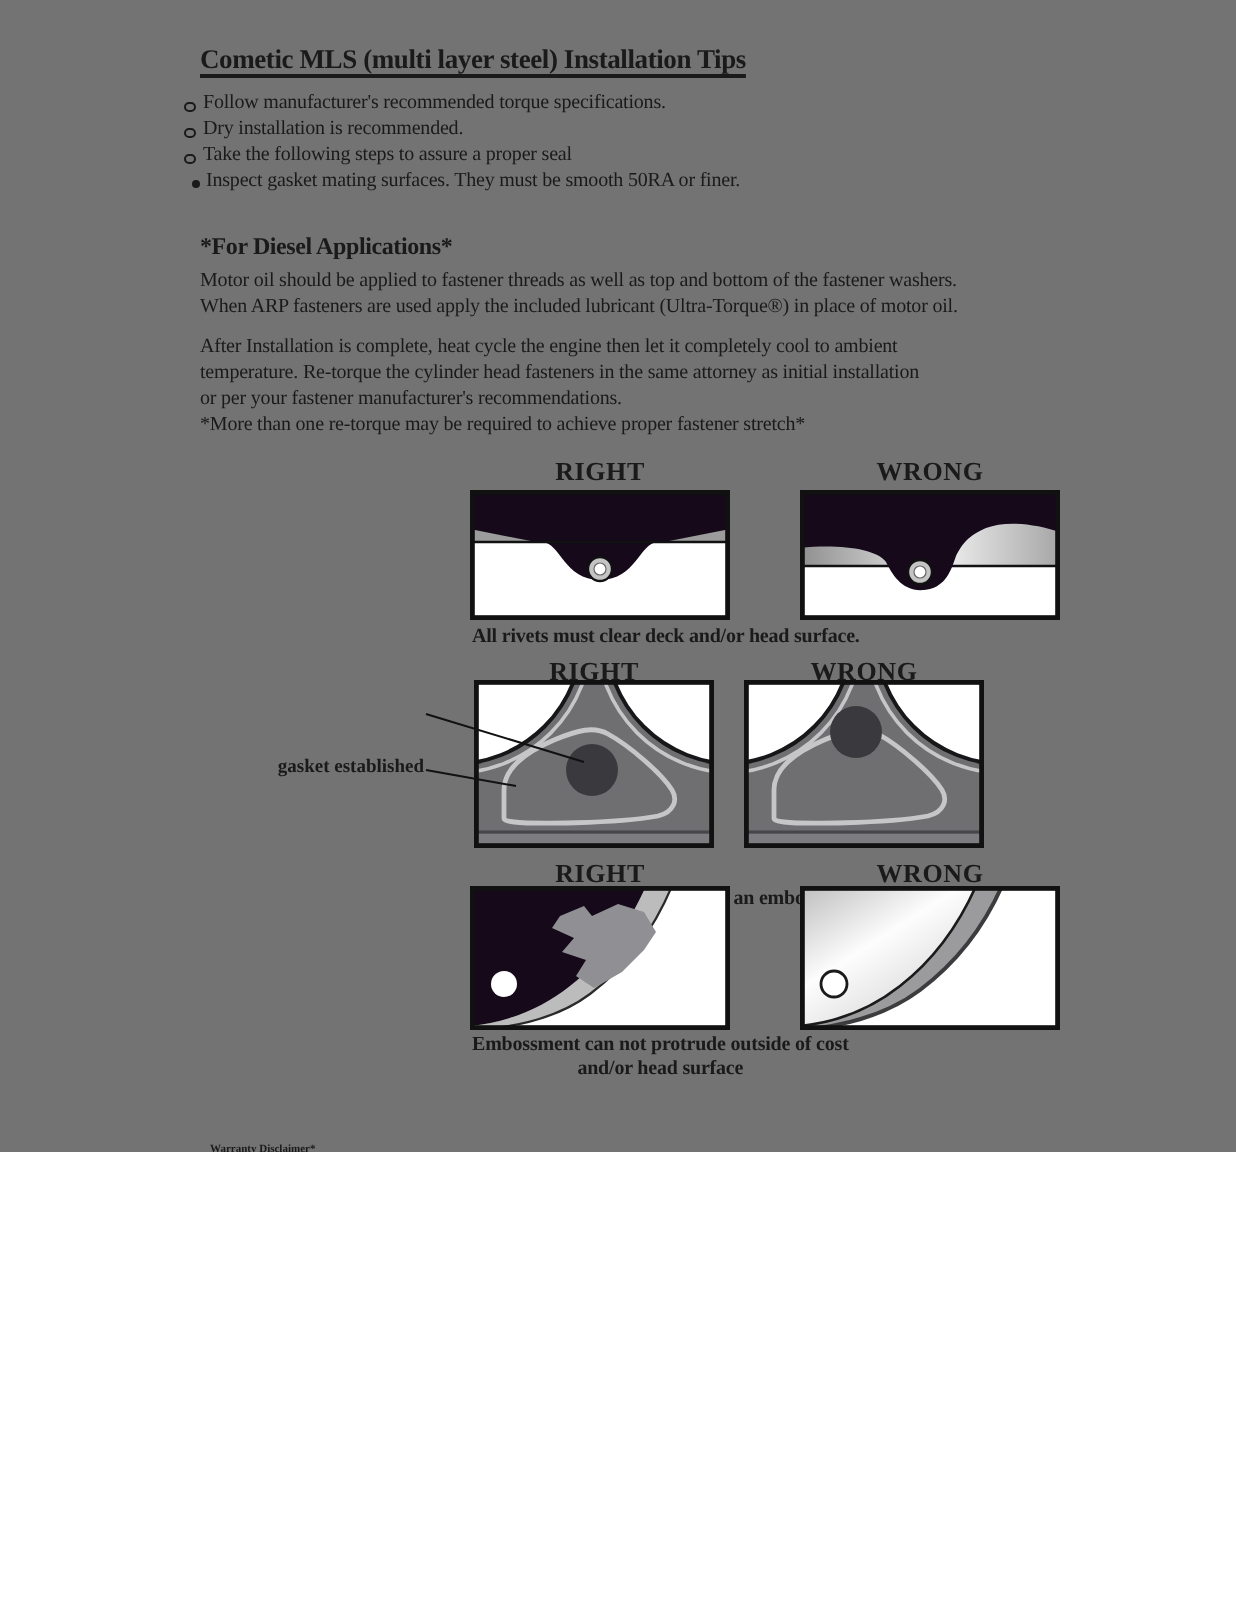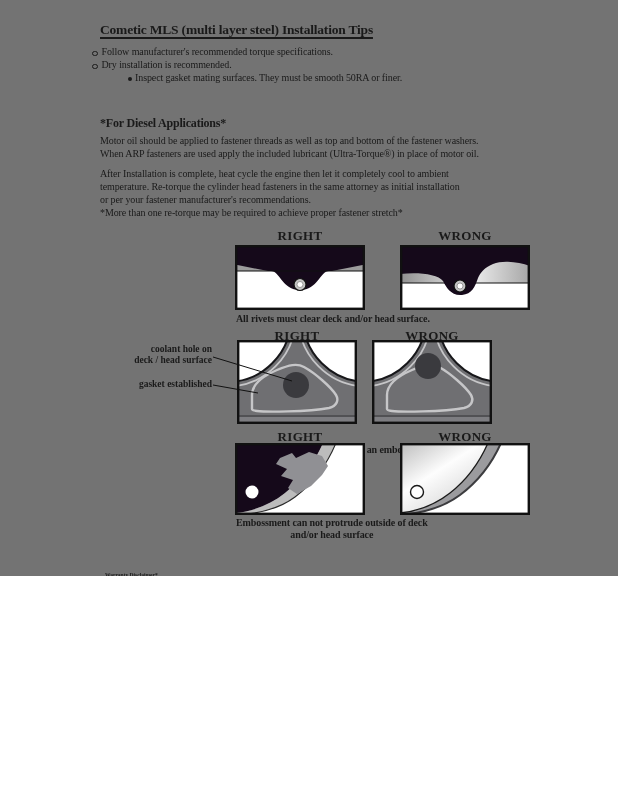--- a/index.html
+++ b/index.html
@@ -6,21 +6,21 @@
   #page{position:relative;width:618px;height:576px;background:#737373;overflow:hidden;
         font-family:Liberation Serif, serif;color:var(--ink,#1a1a1a);}
   .abs{position:absolute;}
   .preline{white-space:pre-line;}
 
   .title{left:100px;top:22px;font-size:13.5px;font-weight:bold;letter-spacing:-0.2px;
          text-decoration:underline;text-underline-offset:3px;text-decoration-thickness:1.5px;}
 
   .bullets{left:92px;top:45px;font-size:10px;letter-spacing:-0.1px;}
   .brow{display:flex;align-items:center;height:13px;line-height:13px;}
-  .brow.sub{margin-left:36px;}
+  .brow.sub{margin-left:4px;}
   .ringmark{width:3.5px;height:3.5px;border:1px solid #1a1a1a;border-radius:50%;
             margin:3.5px 4px 0 0;flex:0 0 auto;}
   .dotmark{width:4px;height:4px;background:#1a1a1a;border-radius:50%;
            margin:3.5px 3px 0 0;flex:0 0 auto;}
 
   .h2{left:100px;top:116px;font-size:12px;font-weight:bold;letter-spacing:-0.2px;}
   .body-par{font-size:10px;line-height:13px;letter-spacing:-0.1px;width:440px;}
   .p1{left:100px;top:134px;}
   .p2{left:100px;top:167px;}
   .pnote{left:100px;top:207px;font-size:10px;letter-spacing:-0.1px;}
@@ -54,20 +54,24 @@
   <div class="abs title">Cometic MLS (multi layer steel) Installation Tips</div>
 
   <div class="abs bullets">
     <div class="brow">
       <span class="ringmark"></span>
       <span>Follow manufacturer's recommended torque specifications.</span>
     </div>
     <div class="brow">
       <span class="ringmark"></span>
       <span>Dry installation is recommended.</span>
+    </div>
+    <div class="brow">
+      <span class="ringmark"></span>
+      <span>Take the following steps to assure a proper seal</span>
     </div>
     <div class="brow sub">
       <span class="dotmark"></span>
       <span>Inspect gasket mating surfaces.  They must be smooth 50RA or finer.</span>
     </div>
   </div>
 
   <div class="abs h2">*For Diesel Applications*</div>
   <div class="abs body-par preline p1">Motor oil should be applied to fastener threads as well as top and bottom of the fastener washers.
 When ARP fasteners are used apply the included lubricant (Ultra-Torque®) in place of motor oil.</div>
@@ -109,22 +113,20 @@
       <circle cx="60" cy="41" r="3" fill="#ffffff" stroke="#666" stroke-width="0.6"></circle>
       <rect x="1.2" y="1.2" width="127.6" height="62.6" fill="none" stroke="#111" stroke-width="2.4"></rect>
     </svg>
   </div>
 
   <div class="abs caption" style="left:236px;top:313px;">All rivets must clear deck and/or head surface.</div>
 
   <div class="abs rw-label n2" style="left:237px;top:328px;">RIGHT</div>
   <div class="abs rw-label n2" style="left:372px;top:328px;">WRONG</div>
 
-  <div class="abs ann preline" style="top:344px;">coolant hole on
-deck / head surface</div>
   <div class="abs ann" style="top:379px;">gasket established</div>
 
   <div class="panel" style="left:237px;top:340px;">
     <svg width="120" height="84" viewBox="0 0 120 84">
       <rect width="120" height="84" class="f-gasket"></rect>
       <circle cx="-10" cy="-22" r="64" fill="#ffffff" stroke="#17171a" stroke-width="2"></circle>
       <circle cx="-10" cy="-22" r="68.5" fill="none" class="s-emboss" stroke-width="1.8"></circle>
       <circle cx="130" cy="-22" r="64" fill="#ffffff" stroke="#17171a" stroke-width="2"></circle>
       <circle cx="130" cy="-22" r="68.5" fill="none" class="s-emboss" stroke-width="1.8"></circle>
       <path d="M15 69 L15 55 C15 44 26 36 40 30 C52 25 60 23 67 27 C78 33 94 47 99 55 C102 60 100 66 92 68 C70 72 28 72 20 71 C16 70.5 15 70 15 69 Z" fill="none" class="s-emboss" stroke-width="2.4" stroke-linejoin="round"></path>
@@ -183,21 +185,21 @@
       </defs>
       <rect width="130" height="72" fill="#ffffff"></rect>
       <path d="M88 0 C80 18 68 36 50 50 C36 61 20 68 0 70 L0 72 C24 70 44 64 60 52 C80 37 93 18 101 0 Z" fill="#9b9b9e"></path>
       <path d="M101 0 C93 18 80 37 60 52 C44 64 24 70 0 72" fill="none" stroke="#3c3c3f" stroke-width="2"></path>
       <path d="M0 0 H88 C80 18 68 36 50 50 C36 61 20 68 0 70 Z" fill="url(#g3)" stroke="#1a1a1a" stroke-width="1.3"></path>
       <circle cx="17" cy="49" r="6.5" fill="#ffffff" stroke="#1a1a1a" stroke-width="1.4"></circle>
       <rect x="1.2" y="1.2" width="127.6" height="69.6" fill="none" stroke="#111" stroke-width="2.4"></rect>
     </svg>
   </div>
 
-  <div class="abs caption preline" style="left:236px;top:517px;">Embossment can not protrude outside of deck
+  <div class="abs caption preline" style="left:236px;top:517px;">Embossment can not protrude outside of cost
 and/or head surface</div>
 
   <div class="abs disc">
     <div class="dh">Warranty Disclaimer*</div>
     <p class="preline">Due to the nature of performance applications, the parts in this catalog are sold without any express warranty or any implied warranty of merchantability or fitness for a particular purpose.  Cometic Gasket Inc., shall not, under any circumstances, be liable for any special, incidental or consequential damages, including, person, party or property, but not limited to, damage, or loss of property or equipment, loss of profits or revenue, cost of purchased or replacement goods, or claims of customers of the purchase, which may arise and/or result from sale, installation or use of these parts.  Installation of these parts could adversely affect the motor manufacturers warranty coverage.</p>
     <p class="preline">VENUE-The agreed upon venue, in the event of dispute whatsoever between the parties, whether instituted by either party, including, but not limited to, contract terms, payment terms, delivery, type, defects, sufficiency of product, shall be the Court of Common Pleas, Lake County, Ohio or the Painesville Municipal Court, Lake County, Ohio, depending on the amount in controversy.
 This agreement shall be governed by and construed under the laws of the State of Ohio.</p>
     <p class="preline">All prices and terms are subject to change without notice.</p>
     <p class="preline">Terms COD- Secured with a completed dealer/jobber application on File, COD-Company check with a current credit card number on file.  Open accounts may be established by well rated firms.  A credit application is available upon request.  Open accounts are due payable Net 30 days from date of invoice.  No statement will be sent.  If an account becomes 60 or more days past due, it is subject to being placed on credit hold.  No orders will be shipped or new orders accepted until past due balance is paid.  If an account becomes 90 or more days past due, it is subject to being placed for collections.  All costs of collection are the responsibility of the customer, including attorney fees, court costs, and other expenses of litigation.</p>
     <p class="preline">Returns- Authorized (RGA) must be obtained in advance on all returns.  A packing slip or invoice number must accompany the merchandise.  No returns after 30 days from invoice date.  All returns are subject to a 25% restocking charge.  All custom designed and custom manufactured gaskets are non-returnable.</p>

